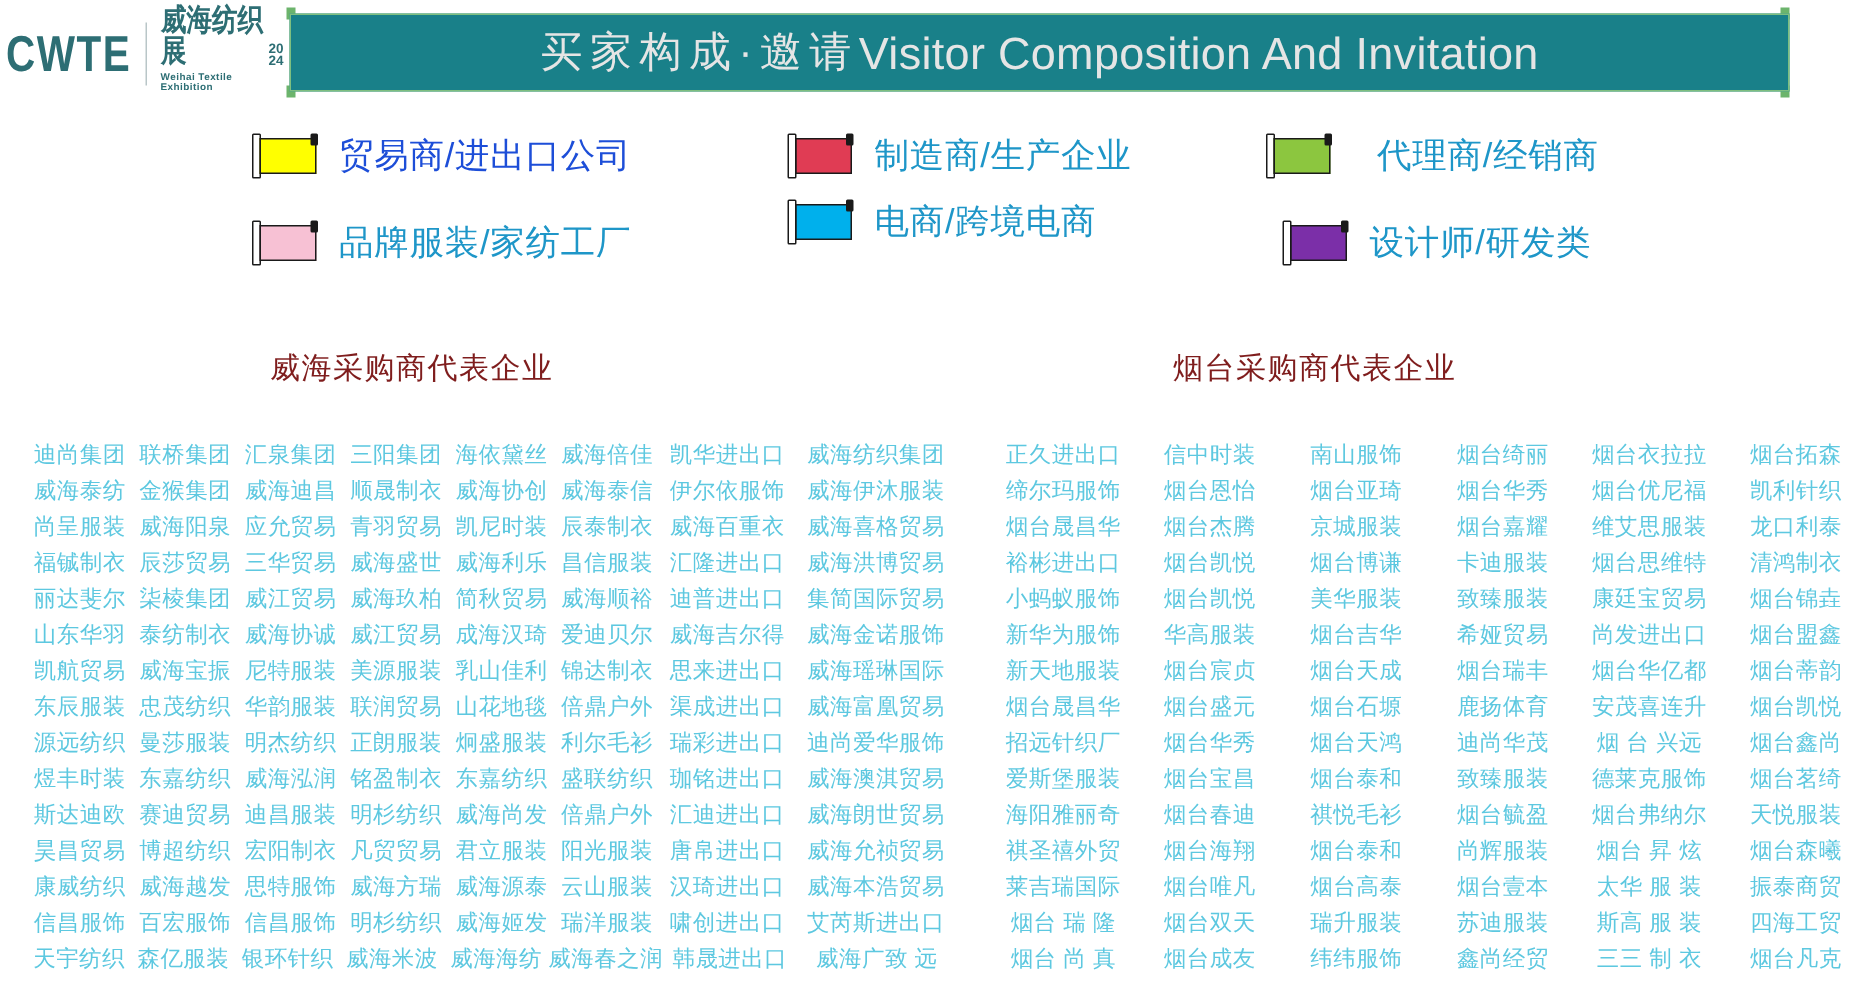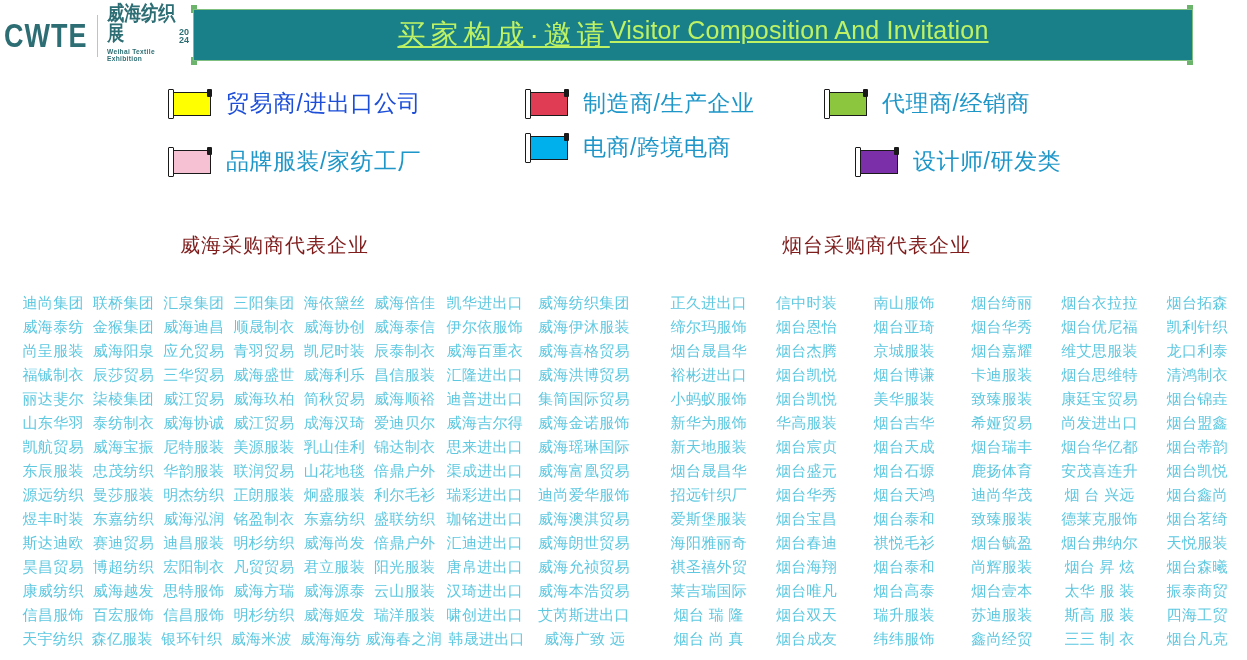--- a/index.html
+++ b/index.html
@@ -18,23 +18,23 @@
   .logo-cn{display:flex;flex-direction:column;justify-content:flex-end;}
   .logo-cn-top{display:flex;align-items:flex-end;color:#2d6e74;}
   .logo-cn-main{font-size:17px;font-weight:700;letter-spacing:0px;line-height:1;transform:scaleY(1.2);transform-origin:bottom left;}
   .logo-cn-year{font-size:9px;font-weight:700;line-height:8px;margin-left:2px;display:flex;flex-direction:column;}
   .logo-cn-sub{font-size:6.5px;font-weight:700;color:#2d6e74;letter-spacing:.3px;margin-top:4px;
                transform:scaleX(1.02);transform-origin:left;}
 
   .titlebar{position:absolute;left:193px;top:9px;width:1000px;height:52px;
             background:#198089;border:1px solid #7fbf7f;box-sizing:border-box;
             display:flex;align-items:center;justify-content:center;}
-  .titlebar .tb-inner{display:flex;align-items:flex-start;color:#bef264;white-space:nowrap;text-decoration:underline;}
+  .titlebar .tb-inner{display:flex;align-items:flex-end;color:#e5e5e5;white-space:nowrap;}
   .tb-cn{font-size:28px;letter-spacing:5px;font-weight:400;}
-  .tb-en{font-size:25px;margin-left:0;font-weight:400;letter-spacing:.2px;}
+  .tb-en{font-size:30px;margin-left:0;font-weight:400;letter-spacing:.2px;}
   .tb-nub{position:absolute;width:6px;height:8px;background:#6cb46c;}
   .nub-tl{left:191px;top:5px;}
   .nub-tr{left:1187px;top:5px;}
   .nub-bl{left:191px;top:57px;}
   .nub-br{left:1187px;top:57px;}
 
   
   .legend{position:absolute;left:0;top:88px;width:1247px;height:110px;}
   .legend-item{position:absolute;display:flex;align-items:center;}
   .flag{position:relative;width:44px;height:30px;flex:0 0 auto;}
@@ -109,21 +109,21 @@
 
     <div class="legend-item" style="left:525px;top:0px;">
       <span class="flag">
         <span class="cloth" id="flag-cloth-1" style="background: rgb(224, 60, 84);"></span>
           <span class="pole"></span>
           <span class="knob"></span>
       </span>
       <span class="legend-label" style="color: rgb(30, 150, 200);">制造商/生产企业</span>
     </div>
 
-    <div class="legend-item" style="left:824px;top:0px;">
+    <div class="legend-item" style="left:844px;top:0px;gap:16px;">
       <span class="flag">
         <span class="cloth" id="flag-cloth-2" style="background: rgb(140, 198, 63);"></span>
           <span class="pole"></span>
           <span class="knob"></span>
       </span>
       <span class="legend-label" style="color: rgb(30, 150, 200);">代理商/经销商</span>
     </div>
 
     <div class="legend-item" style="left:168px;top:58px;">
       <span class="flag">

